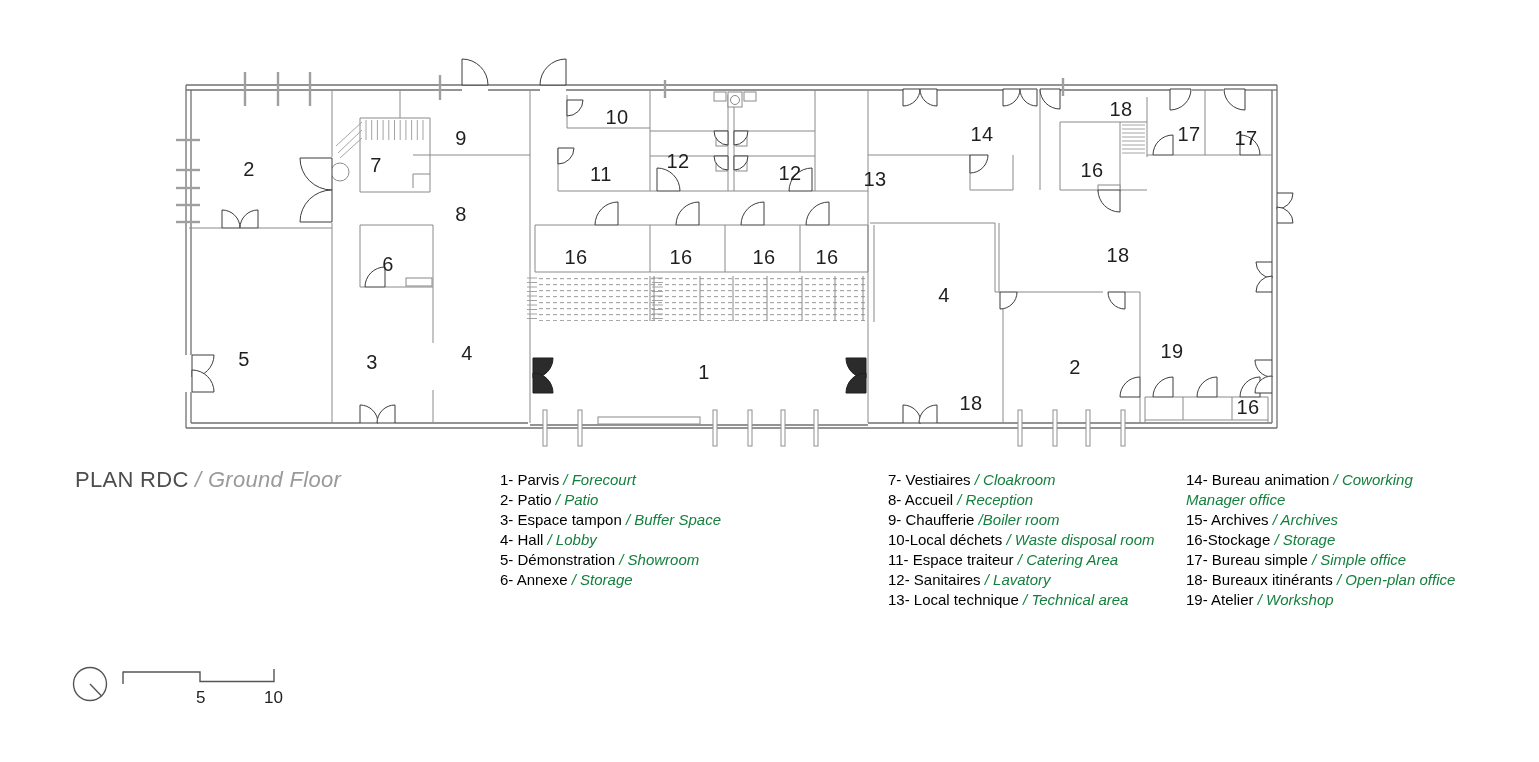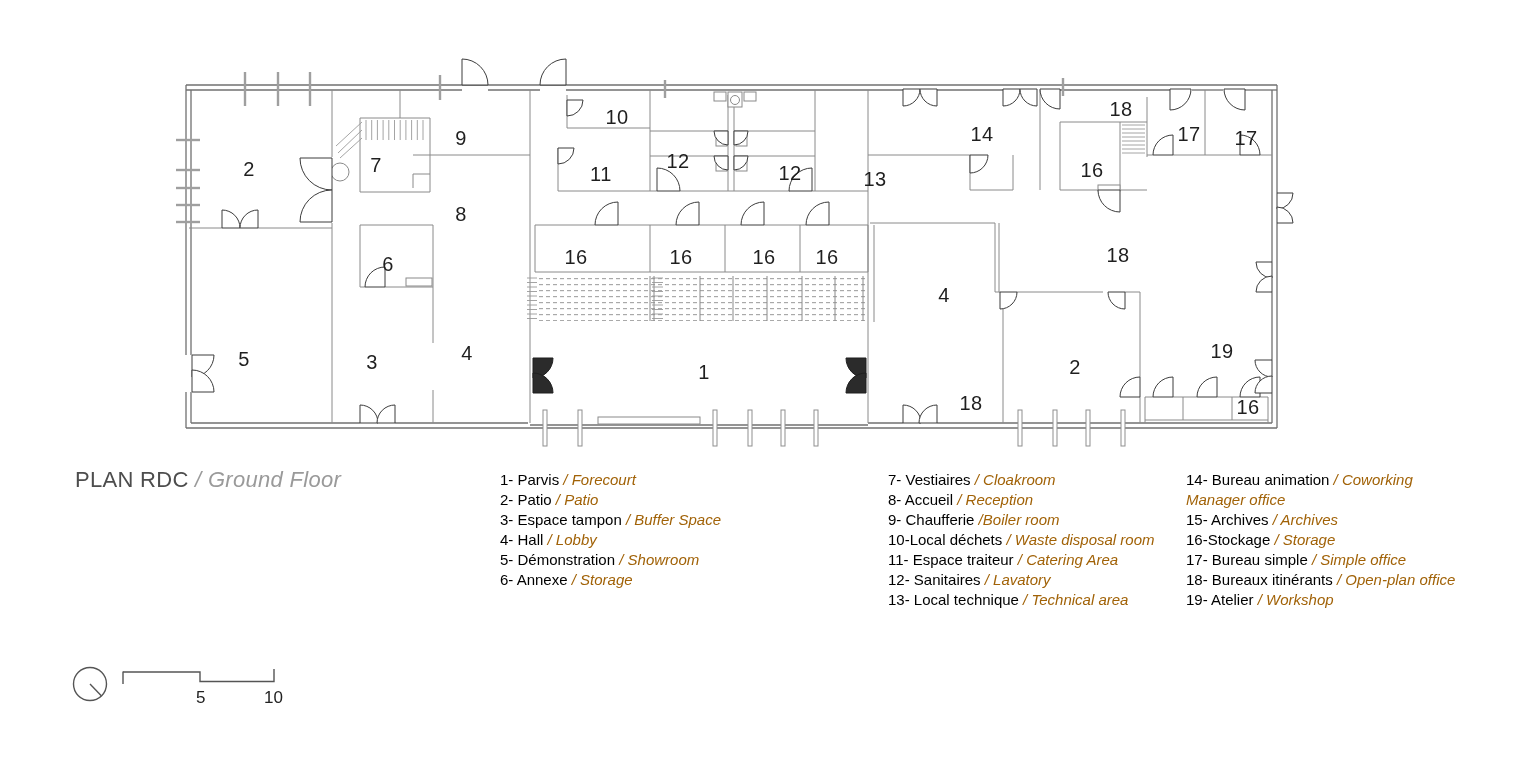--- a/index.html
+++ b/index.html
@@ -22,21 +22,21 @@
   
   .plan-title{position:absolute;left:75px;top:467px;font-size:22px;letter-spacing:0.3px;text-align:center;}
   .plan-title .main{color:#4d4d4d;}
   .plan-title .sep,.plan-title .sub{color:#9a9a9a;font-style:italic;}
   
   .legend-col{position:absolute;top:470px;font-size:15px;line-height:20px;white-space:pre;}
   #legend-col-1{left:500px;width:330px;}
   #legend-col-2{left:888px;width:330px;}
   #legend-col-3{left:1186px;width:330px;}
   .legend-item .fr{color:#000000;}
-  .legend-item .en{color:#a16207;font-style:italic;}
+  .legend-item .en{color:#15803d;font-style:italic;}
   
   #scale-svg{position:absolute;left:55px;top:650px;}
   .sb{stroke:#555555;stroke-width:1.4;fill:none;}
   .sb-label{font-size:17px;fill:#222222;font-family:"Liberation Sans",sans-serif;}
 </style>
 </head>
 <body>
 
 <div class="canvas">
 
@@ -325,21 +325,21 @@
       <span class="room-label" style="left: 827px; top: 257px;">16</span>
       <span class="room-label" style="left: 704px; top: 372px;">1</span>
       <span class="room-label" style="left: 982px; top: 134px;">14</span>
       <span class="room-label" style="left: 1121px; top: 109px;">18</span>
       <span class="room-label" style="left: 1092px; top: 170px;">16</span>
       <span class="room-label" style="left: 1189px; top: 134px;">17</span>
       <span class="room-label" style="left: 1246px; top: 138px;">17</span>
       <span class="room-label" style="left: 1118px; top: 255px;">18</span>
       <span class="room-label" style="left: 944px; top: 295px;">4</span>
       <span class="room-label" style="left: 1075px; top: 367px;">2</span>
-      <span class="room-label" style="left: 1222px; top: 351px;">19</span>
+      <span class="room-label" style="left: 1172px; top: 351px;">19</span>
       <span class="room-label" style="left: 971px; top: 403px;">18</span>
       <span class="room-label" style="left: 1248px; top: 407px;">16</span>
     </div>
 
   <div class="plan-title"><span class="main">PLAN RDC</span><span class="sep"> / </span><span class="sub">Ground Floor</span></div>
 
   <div id="legend-col-1" class="legend-col"><div class="legend-item"><span class="fr">1- Parvis</span><span class="en"> / Forecourt</span></div><div class="legend-item"><span class="fr">2- Patio</span><span class="en"> / Patio</span></div><div class="legend-item"><span class="fr">3- Espace tampon</span><span class="en"> / Buffer Space</span></div><div class="legend-item"><span class="fr">4- Hall</span><span class="en"> / Lobby</span></div><div class="legend-item"><span class="fr">5- Démonstration</span><span class="en"> / Showroom</span></div><div class="legend-item"><span class="fr">6- Annexe</span><span class="en"> / Storage</span></div></div>
   <div id="legend-col-2" class="legend-col"><div class="legend-item"><span class="fr">7- Vestiaires</span><span class="en"> / Cloakroom</span></div><div class="legend-item"><span class="fr">8- Accueil</span><span class="en"> / Reception</span></div><div class="legend-item"><span class="fr">9- Chaufferie</span><span class="en"> /Boiler room</span></div><div class="legend-item"><span class="fr">10-Local déchets</span><span class="en"> / Waste disposal room</span></div><div class="legend-item"><span class="fr">11- Espace traiteur</span><span class="en"> / Catering Area</span></div><div class="legend-item"><span class="fr">12- Sanitaires</span><span class="en"> / Lavatory</span></div><div class="legend-item"><span class="fr">13- Local technique</span><span class="en"> / Technical area</span></div></div>
   <div id="legend-col-3" class="legend-col"><div class="legend-item"><span class="fr">14- Bureau animation</span><span class="en"> / Coworking
 Manager office</span></div><div class="legend-item"><span class="fr">15- Archives</span><span class="en"> / Archives</span></div><div class="legend-item"><span class="fr">16-Stockage</span><span class="en"> / Storage</span></div><div class="legend-item"><span class="fr">17- Bureau simple</span><span class="en"> / Simple office</span></div><div class="legend-item"><span class="fr">18- Bureaux itinérants</span><span class="en"> / Open-plan office</span></div><div class="legend-item"><span class="fr">19- Atelier</span><span class="en"> / Workshop</span></div></div>

